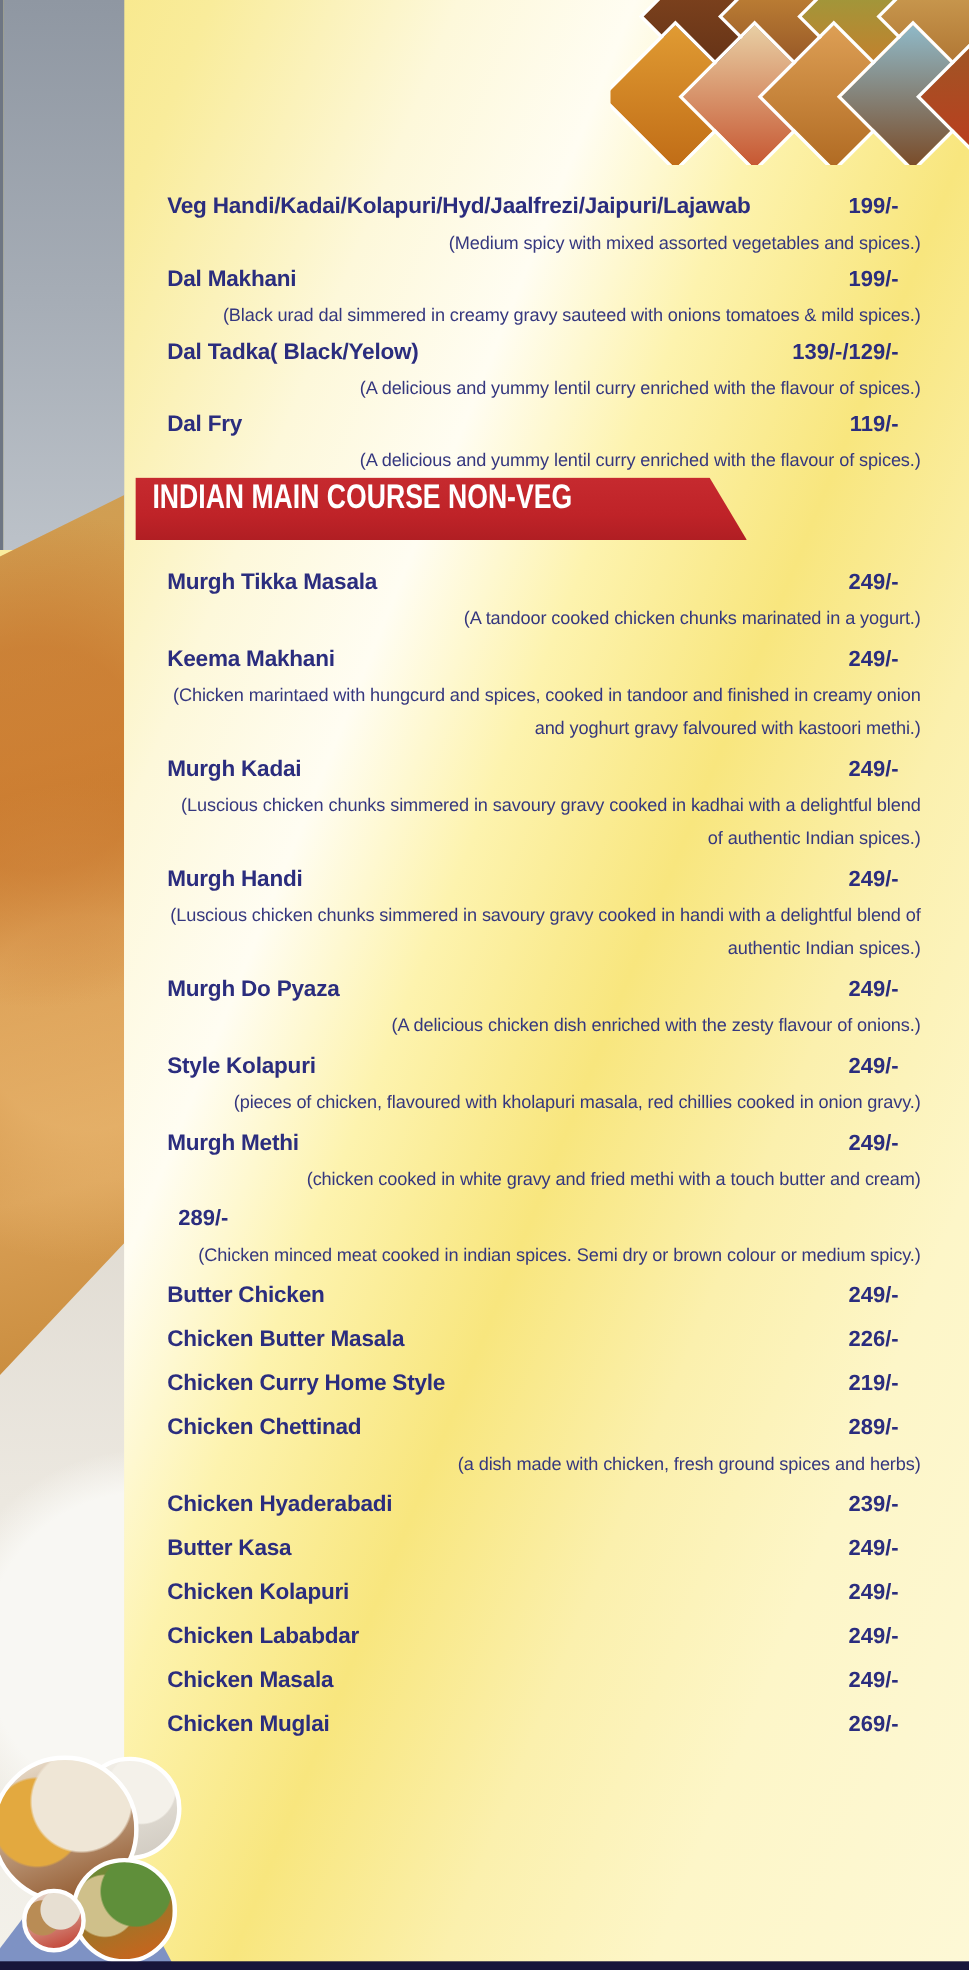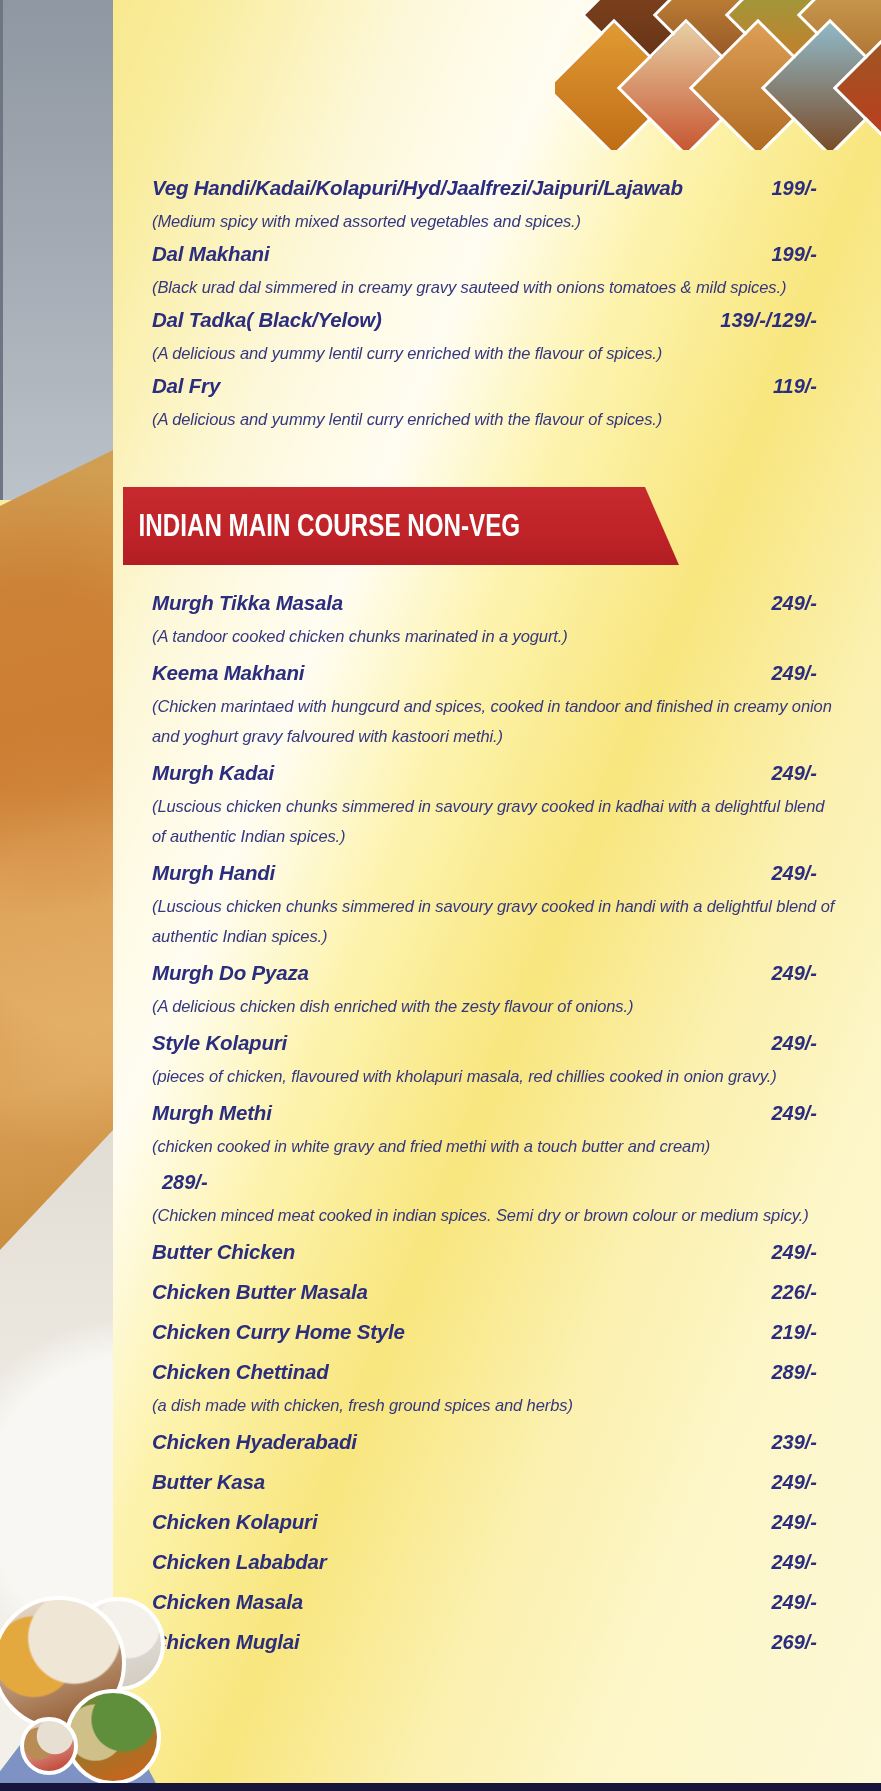--- a/index.html
+++ b/index.html
@@ -27,31 +27,31 @@
     clip-path:polygon(0 7%, 100% 0, 100% 85%, 0 100%);}
   
   .collage{position:absolute; left:555px; top:0; width:326px; height:150px; overflow:hidden;}
   .diamond{position:absolute; width:98px; height:98px; transform:rotate(45deg);
     border:3px solid #ffffff; box-sizing:border-box;}
   
   .menu-content{position:absolute; left:152px; top:0; width:665px; color:#2b2d7e;}
   .item-list{margin:0;}
   #veg-list{margin-top:170px;}
   #nonveg-list{margin-top:20px;}
-  .menu-item{margin-bottom:0;font-style:italic;}
+  .menu-item{margin-bottom:0;}
   #nonveg-list .menu-item{margin-bottom:4px;}
   .item-row{display:flex; justify-content:space-between; align-items:baseline; line-height:35px;}
   .item-name{font-weight:bold; font-size:20.5px; color:#2b2d7e; letter-spacing:-0.2px;}
   .item-price{font-weight:bold; font-size:20px; color:#2b2d7e; white-space:nowrap; margin-left:10px;}
-  .item-desc{font-size:16.5px; line-height:30px; color:#35377f; margin-right:-20px; letter-spacing:-0.1px;}
-  
-  .section-banner{margin-top:53px; margin-left:-29px; width:556px; height:78px;
+  .item-desc{font-size:16.5px; line-height:30px; color:#35377f; margin-right:-20px; letter-spacing:-0.1px;text-align:right;}
+  
+  .section-banner{margin-left:-29px; width:556px; height:57px;
     background:linear-gradient(180deg,#c62a2f 0%, #bf2328 60%, #b01e23 100%);
     clip-path:polygon(0 0, calc(100% - 34px) 0, 100% 100%, 0 100%);
-    display:flex; align-items:center;}
+    display:flex; align-items:flex-start;}
   .section-banner span{display:inline-block; padding-left:20px; color:#ffffff;
     font-weight:bold; font-size:31px; letter-spacing:0;
     transform:scaleX(0.78); transform-origin:left center; white-space:nowrap;}
   
   .triangle{position:absolute; left:-15px; top:1655px; width:175px; height:136px;
     background:#7e92c4; clip-path:polygon(59% 0, 100% 100%, 0 100%);}
   .circle{position:absolute; border-radius:50%; border:4px solid #ffffff; box-sizing:border-box;}
   
   .footer-bar{position:absolute; left:0; bottom:0; width:881px; height:8px; background:#17153a; z-index:9;}
 </style>

